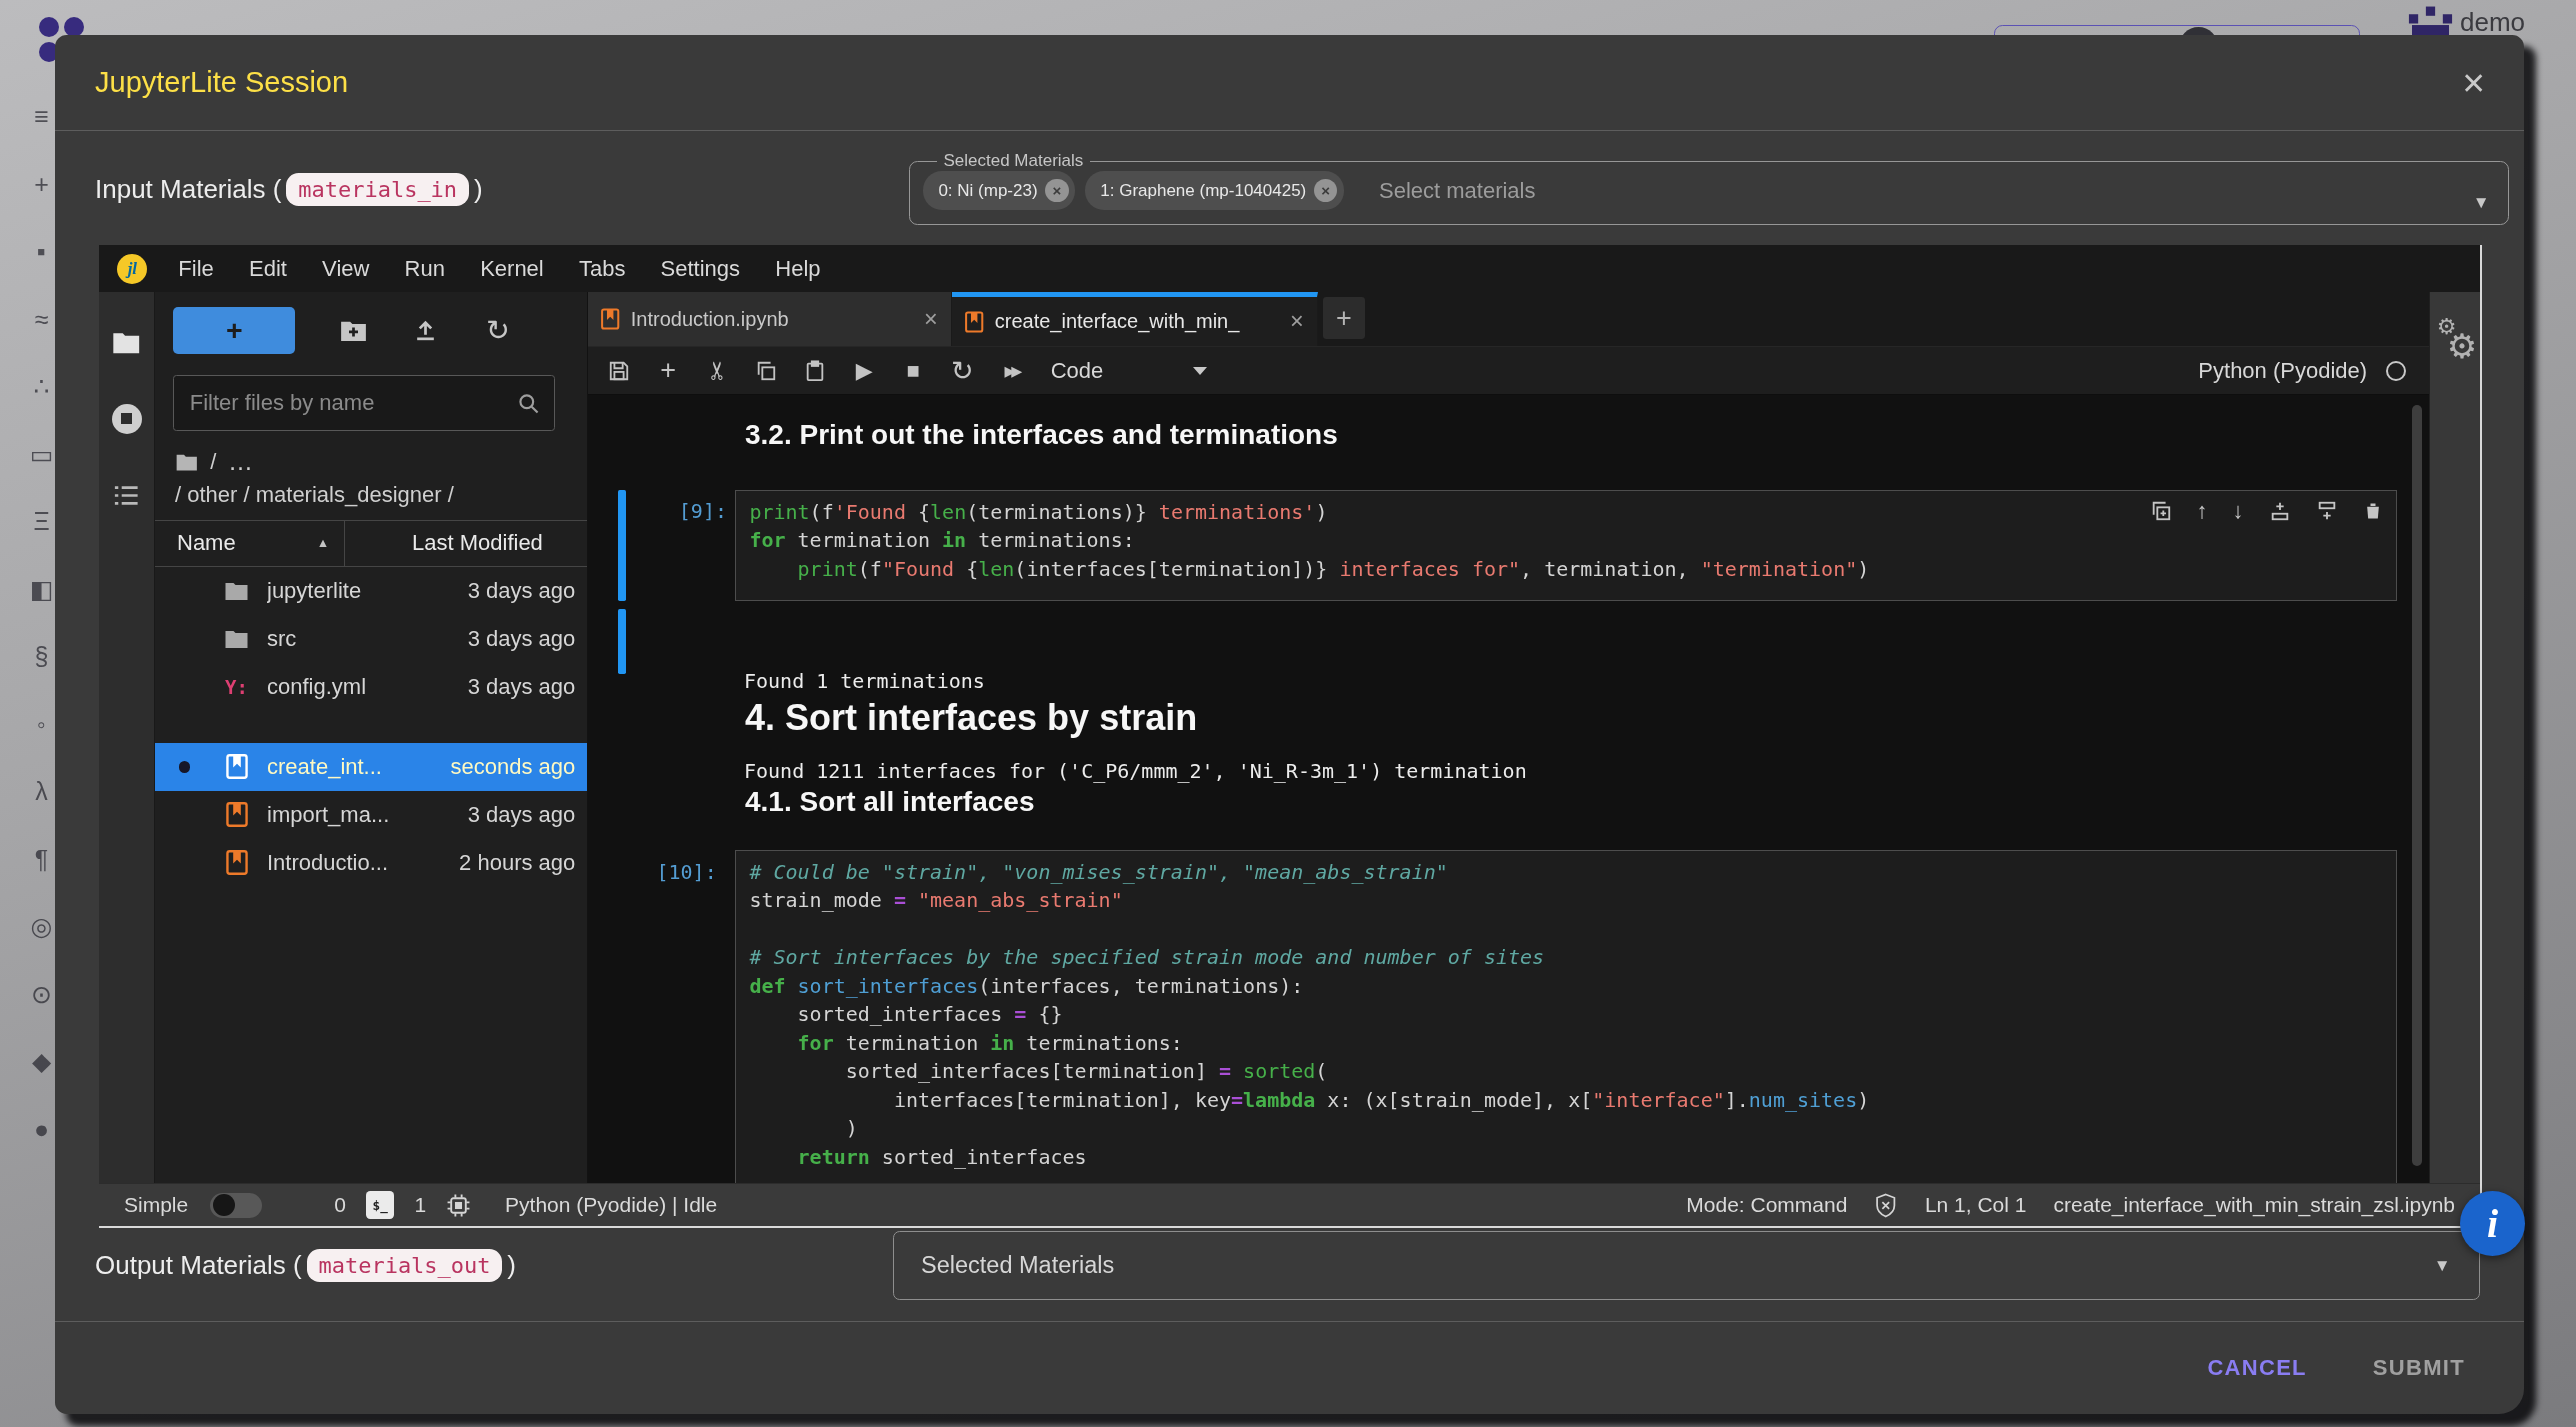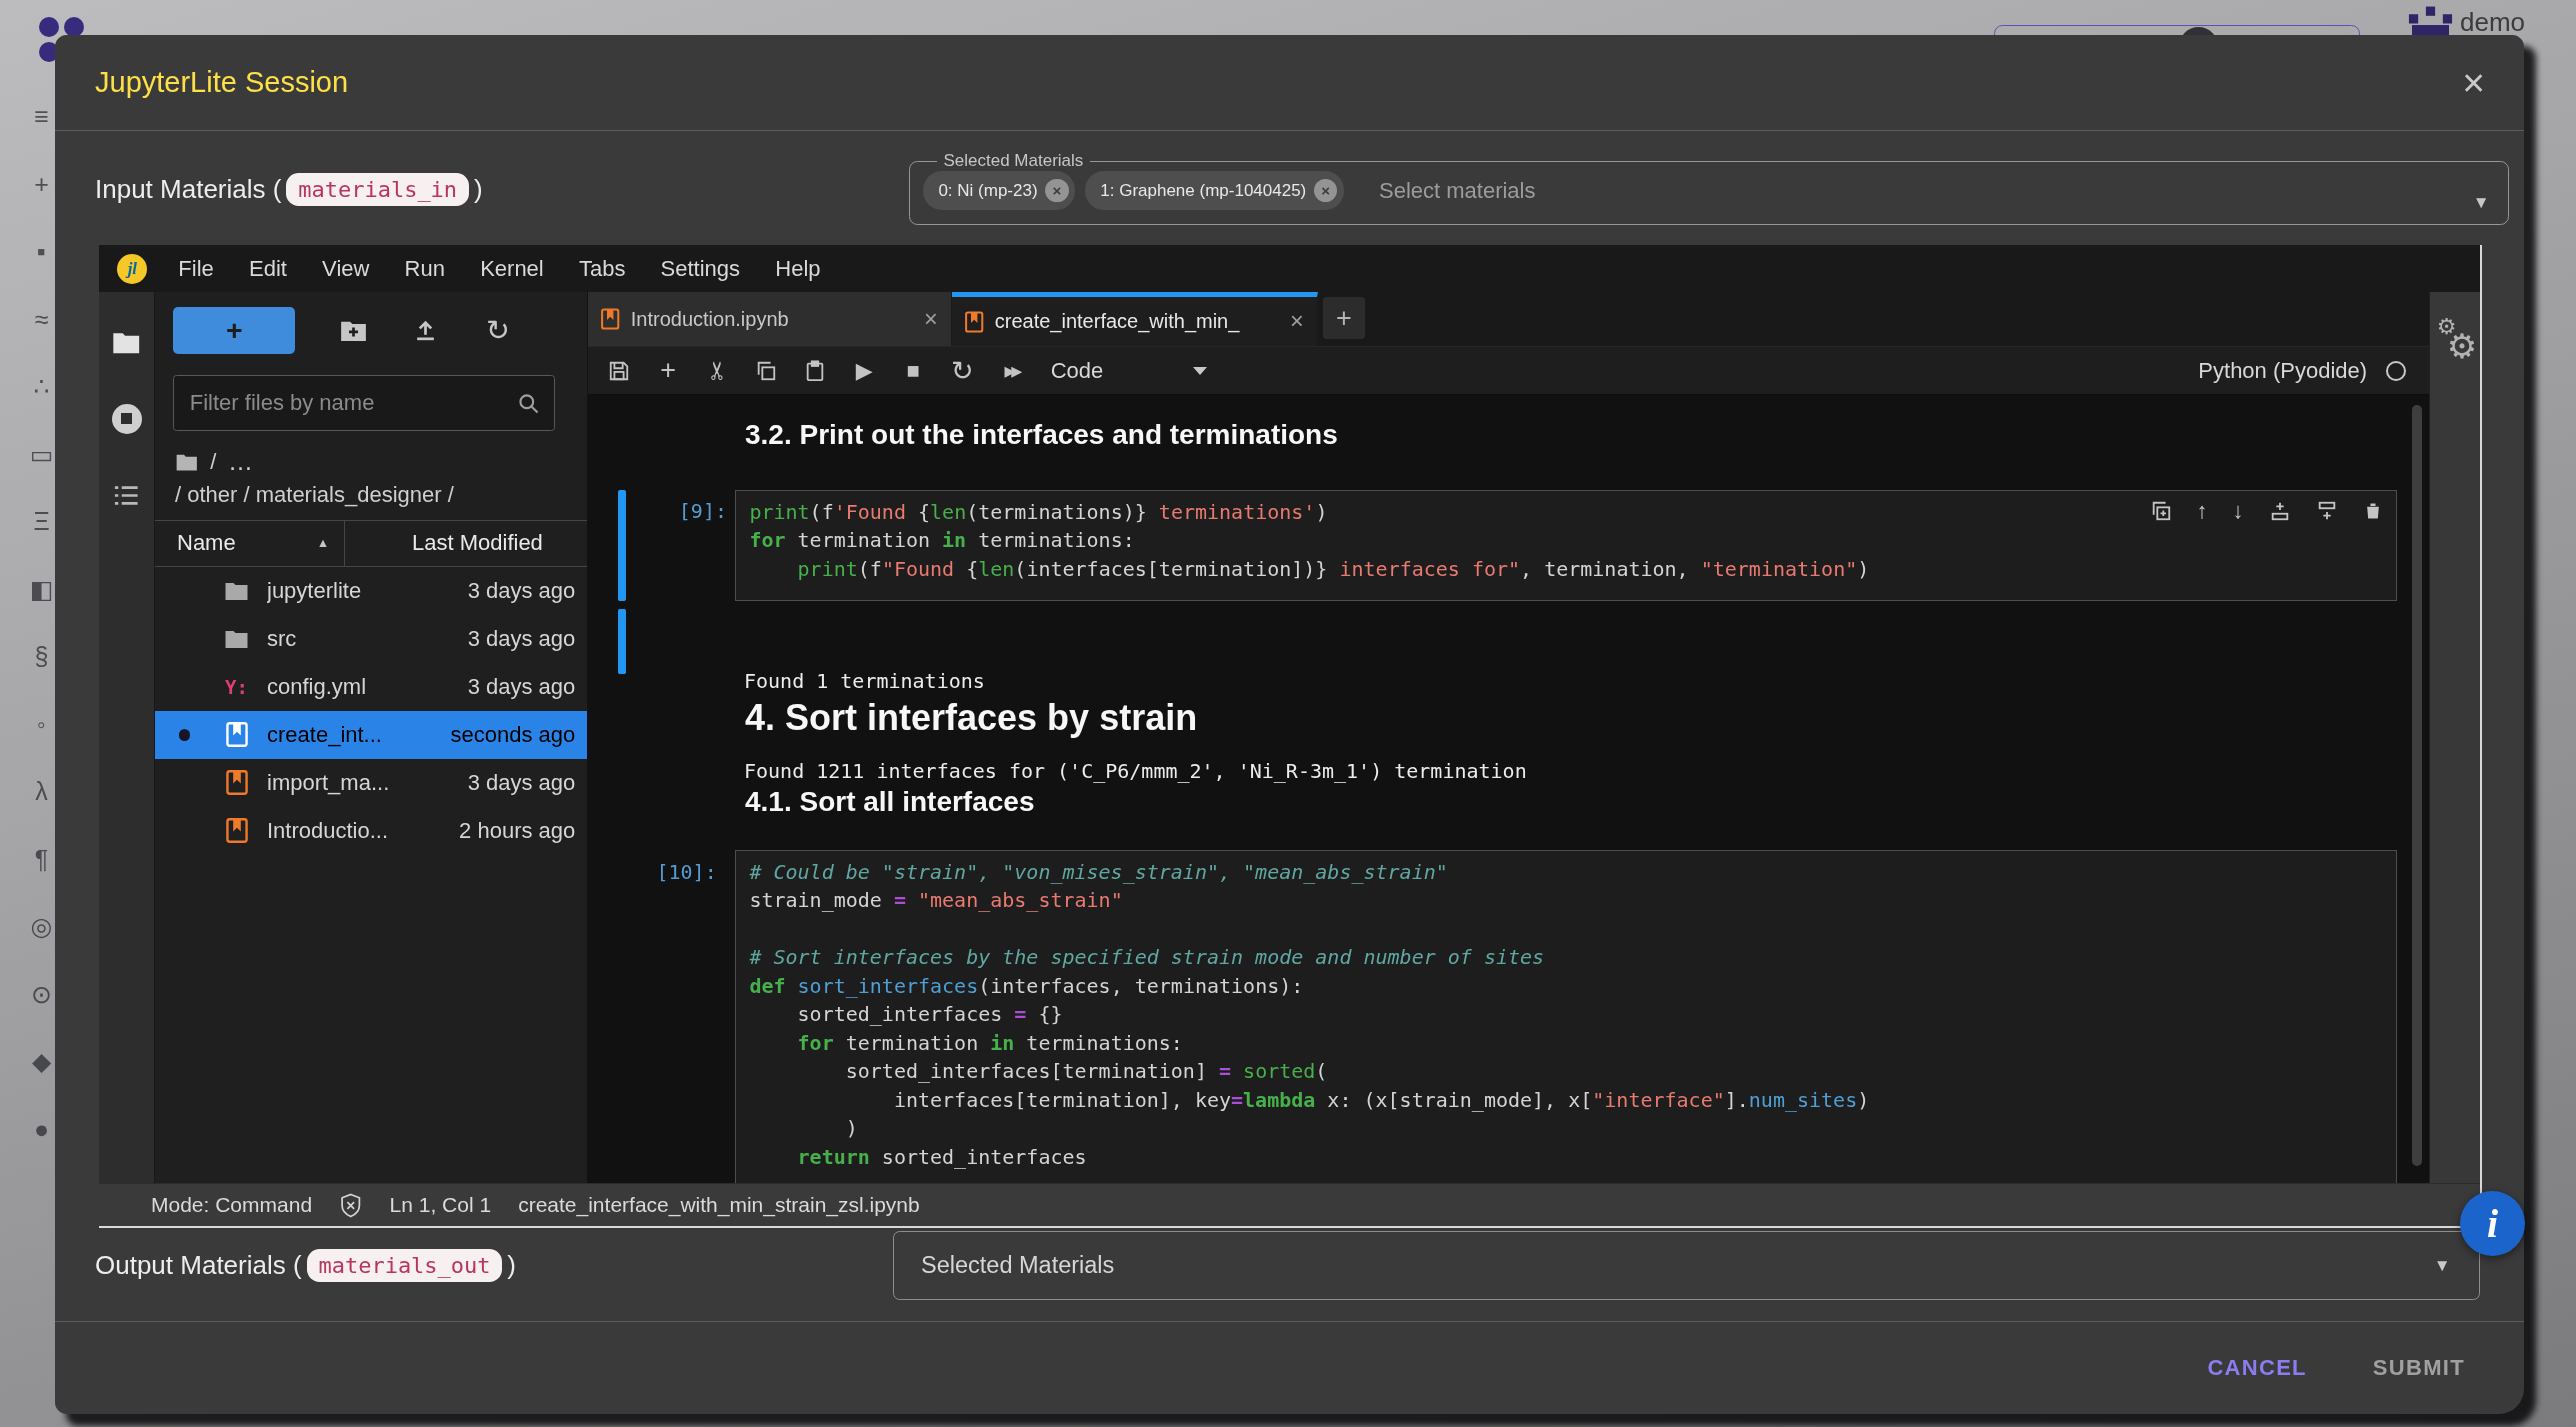--- a/index.html
+++ b/index.html
@@ -72,21 +72,21 @@
              display:flex;align-items:center;font-size:22px;color:#eaeaea;}
   .fbh-name{width:190px;display:flex;align-items:center;padding-left:22px;box-sizing:border-box;
             border-right:0.8px solid #454545;height:100%;}
   .fbh-sort{font-size:12.6px;color:#c4c4c4;margin-left:81px;}
   .fbh-mod{flex:1;padding-left:67px;}
   .fb-row{height:48px;display:flex;align-items:center;font-size:22px;color:#d6d6d6;position:relative;
           padding-left:68px;box-sizing:border-box;}
   .fb-row .ic{width:27px;display:flex;justify-content:center;margin-right:17px;flex:none;}
   .fb-row .nm{flex:1;white-space:nowrap;overflow:hidden;}
   .fb-row .md{width:181px;text-align:right;padding-right:11.7px;flex:none;}
-  .fb-row.selected{background:#2a84e8;color:#000000;}
+  .fb-row.selected{background:#2a84e8;color:#fef9c3;margin-top:32px;}
   .fb-dot{position:absolute;left:23.5px;top:18.4px;width:11.7px;height:11.7px;border-radius:50%;background:#161627;}
   .yml-ic{font-family:"DejaVu Sans Mono",monospace;font-size:19px;font-weight:bold;color:#dd3f72;}
   
   .dock{flex:1;display:flex;flex-direction:column;min-width:0;background:#191919;}
   .tabbar{height:54px;display:flex;border-bottom:0.8px solid #262626;flex:none;align-items:stretch;}
   .jtab{width:364px;display:flex;align-items:center;gap:11px;padding:0 13.4px;box-sizing:border-box;
         background:#2e2e2e;border-right:0.8px solid #1a1a1a;font-size:20px;color:#c9c9c9;}
   .jtab .lbl{flex:1;white-space:nowrap;overflow:hidden;}
   .jtab .x{font-size:23.5px;color:#9e9e9e;}
   .jtab.active{width:366px;background:#1e1e1e;border-top:5.9px solid #2196f3;color:#e8e8e8;}
@@ -503,20 +503,37 @@
 
       <div class="rightpanel">
         <div class="gears">
           <span class="g1">⚙</span>
             <span class="g2">⚙</span>
         </div>
       </div>
     </div>
 
     <div class="jstatusbar">
+      <div class="sb-left">
+        <span>Simple</span>
+        <span class="toggle">
+            <div></div>
+          </span>
+        <span class="sb-gap86">0</span>
+        <span class="termic sb-gap24">$_</span>
+        <span class="sb-gap24">1</span>
+        <span class="sb-gap24">
+          <svg width="25" height="25" viewBox="0 0 24 24" stroke="#d5d5d5" stroke-width="1.8" fill="none">
+            <rect x="5" y="5" width="14" height="14" rx="2"></rect>
+              <rect x="9.5" y="9.5" width="5" height="5" fill="#d5d5d5"></rect>
+            <path d="M9 1.5v3M15 1.5v3M9 19.5v3M15 19.5v3M1.5 9h3M1.5 15h3M19.5 9h3M19.5 15h3"></path>
+            </svg>
+        </span>
+        <span class="sb-gap40">Python (Pyodide) | Idle</span>
+      </div>
       <div class="sb-right">
         <span>Mode: Command</span>
         <span>
           <svg width="23.5" height="25" viewBox="0 0 24 26" stroke="#d5d5d5" stroke-width="1.8" fill="none">
             <path d="M12 1.5l9 3.5v8c0 6-4.5 9.5-9 11.5-4.5-2-9-5.5-9-11.5v-8z"></path>
             <path d="M8.5 9.5l7 7M15.5 9.5l-7 7"></path>
             </svg>
         </span>
         <span>Ln 1, Col 1</span>
         <span>create_interface_with_min_strain_zsl.ipynb</span>

